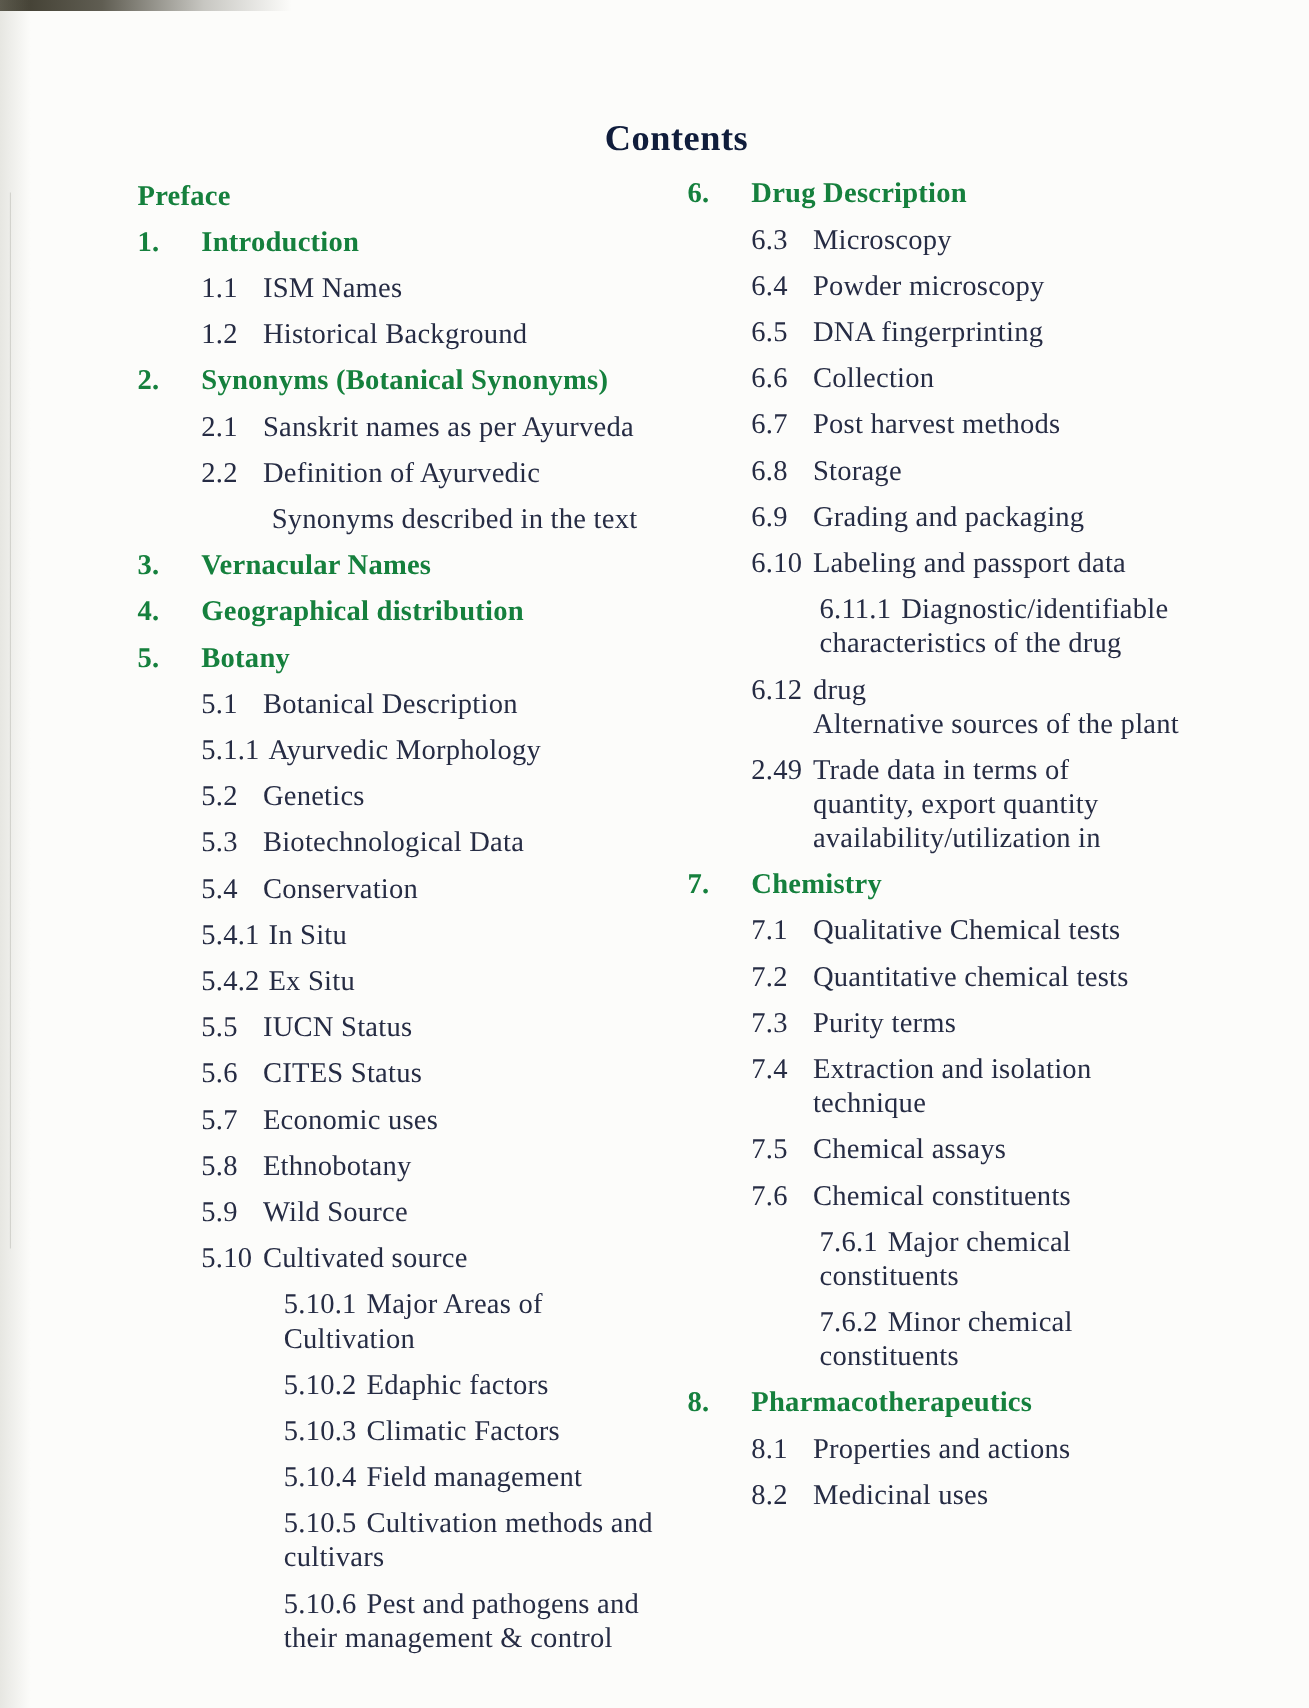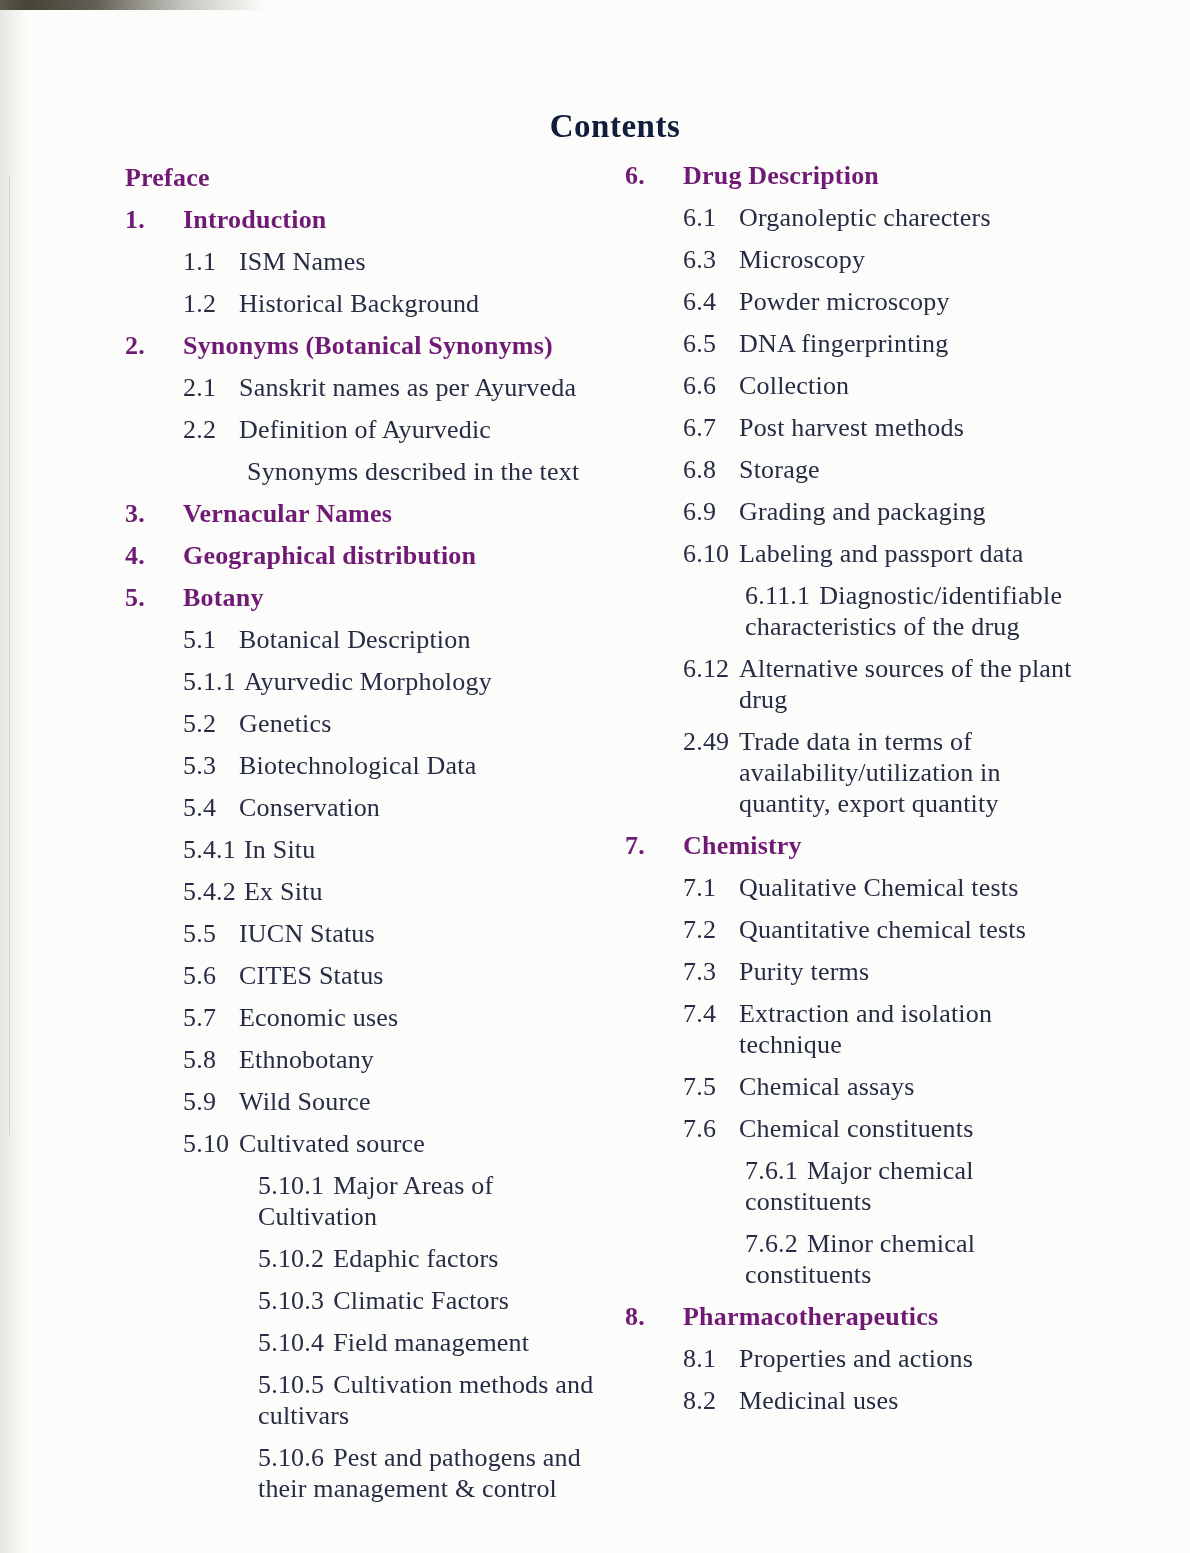--- a/index.html
+++ b/index.html
@@ -32,21 +32,21 @@
   .col{position:absolute;}
   .col-left{left:125px;top:162px;width:505px;}
   .col-right{left:625px;top:160px;width:480px;}
   .row{
     display:flex;align-items:flex-start;
     margin-bottom:11px;
     font-size:26px;line-height:31px;
     color:#262c44;letter-spacing:0.2px;
   }
   .row .num{flex:0 0 auto;min-width:56px;white-space:nowrap;}
-  .pre,.sec{font-weight:700;color:#701a75;}
+  .pre,.sec{font-weight:700;color:#15803d;}
   .sec .num{min-width:58px;}
   .sub{padding-left:58px;}
   .sub3{padding-left:58px;}
   .sub3 .num{min-width:0;margin-right:8px;}
   .cont{padding-left:122px;}
   .deep{display:block;}
   .col-left .deep{padding-left:133px;}
   .col-right .deep{padding-left:120px;}
   .deep .num{display:inline;min-width:0;margin-right:9px;}
   .deep .first{display:inline;}
@@ -213,26 +213,20 @@
       <div class="row deep"><span class="num">5.10.6</span><span class="first">Pest and pathogens and</span><div class="wrap-line">their management &amp; control</div></div>
     </div>
   <div class="col col-right" id="col-right">
       <div class="row sec">
         <span class="num">6.</span>
         <span class="label">
           <div>Drug Description</div>
         </span>
       </div>
       <div class="row sub">
-        <span class="num">6.1</span>
-        <span class="label">
-          <div>Organoleptic charecters</div>
-        </span>
-      </div>
-      <div class="row sub">
         <span class="num">6.3</span>
         <span class="label">
           <div>Microscopy</div>
         </span>
       </div>
       <div class="row sub">
         <span class="num">6.4</span>
         <span class="label">
           <div>Powder microscopy</div>
         </span>
@@ -270,30 +264,30 @@
       <div class="row sub">
         <span class="num">6.10</span>
         <span class="label">
           <div>Labeling and passport data</div>
         </span>
       </div>
       <div class="row deep"><span class="num">6.11.1</span><span class="first">Diagnostic/identifiable</span><div class="wrap-line">characteristics of the drug</div></div>
       <div class="row sub">
         <span class="num">6.12</span>
         <span class="label">
+          <div>drug</div>
           <div>Alternative sources of the plant</div>
-          <div>drug</div>
         </span>
       </div>
       <div class="row sub">
         <span class="num">2.49</span>
         <span class="label">
           <div>Trade data in terms of</div>
+          <div>quantity, export quantity</div>
           <div>availability/utilization in</div>
-          <div>quantity, export quantity</div>
         </span>
       </div>
       <div class="row sec">
         <span class="num">7.</span>
         <span class="label">
           <div>Chemistry</div>
         </span>
       </div>
       <div class="row sub">
         <span class="num">7.1</span>

